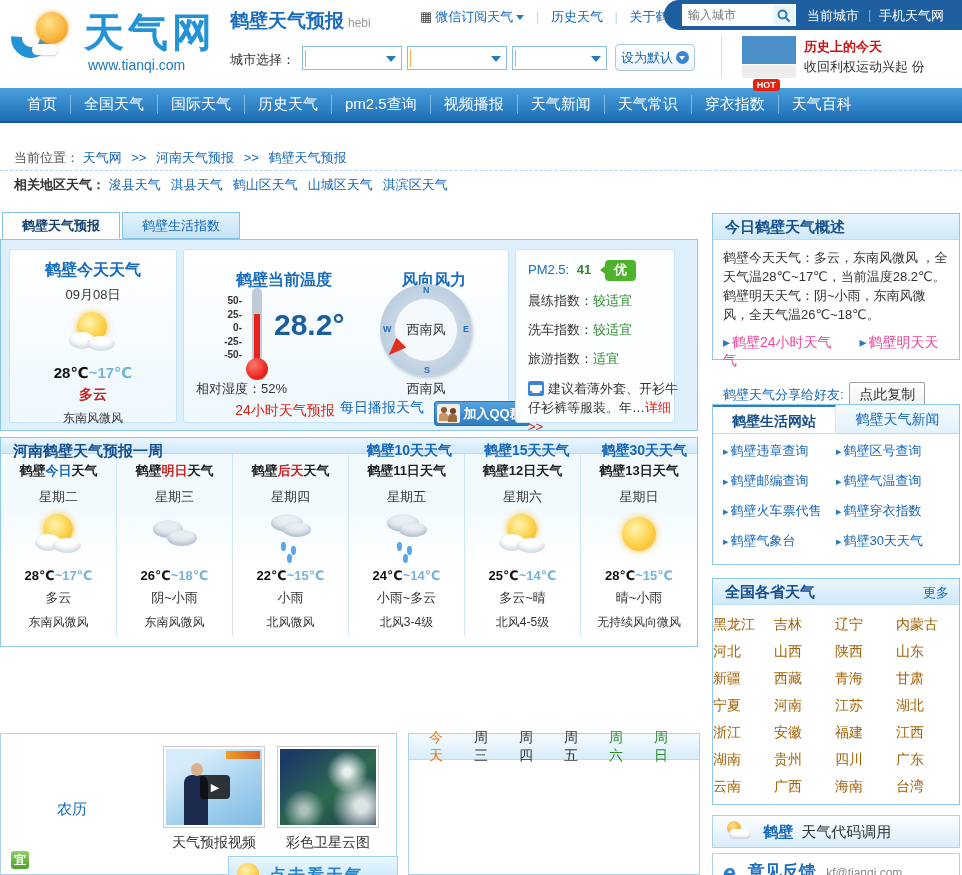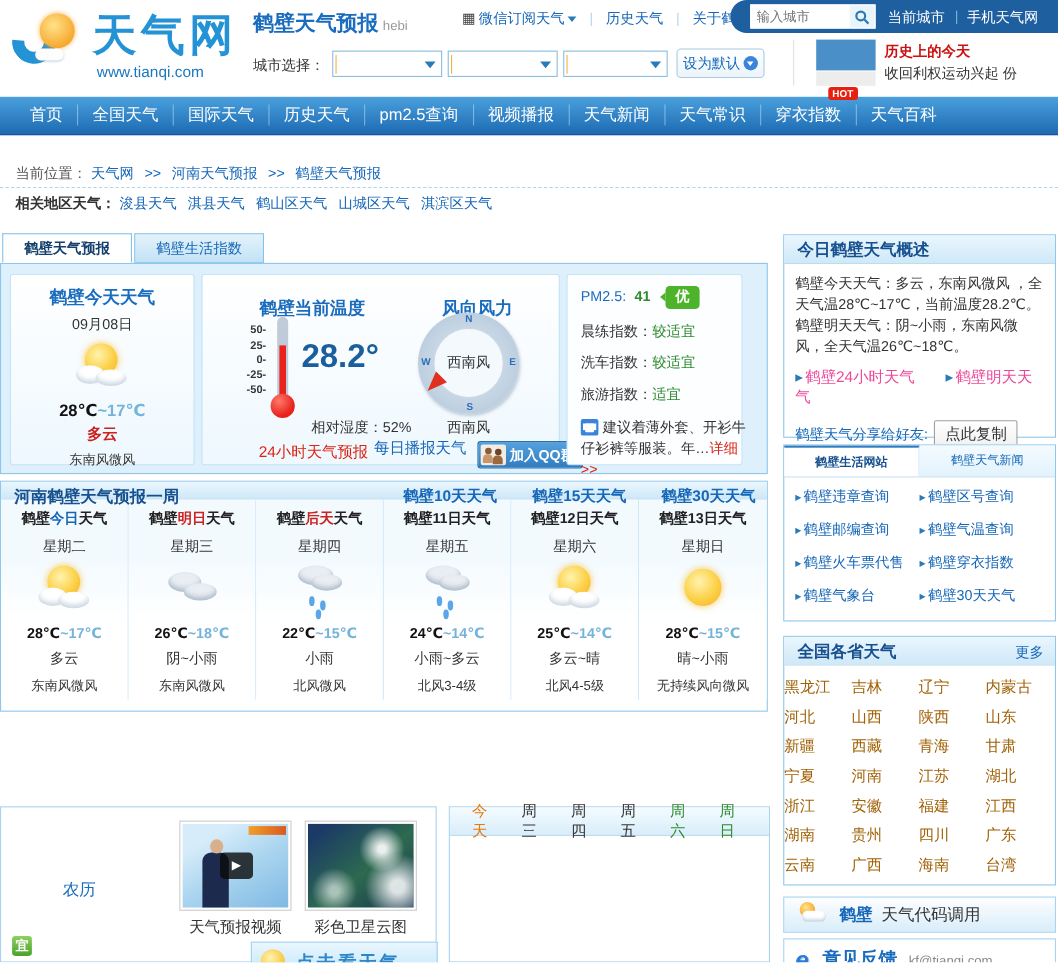--- a/index.html
+++ b/index.html
@@ -75,21 +75,21 @@
   .card1 .wind { font-size:12px; color:#333; margin-top:6px; }
   .card2 { left:182px; width:326px; }
   .c2-ttl-l { position:absolute; left:20px; top:10px; width:160px; text-align:center; }
   .c2-ttl-r { position:absolute; left:190px; top:10px; width:120px; text-align:center; }
   .thermo-scale { position:absolute; left:20px; top:44px; width:38px; text-align:right; font-size:10px; font-weight:bold; color:#333; line-height:13.5px; }
   .thermo { position:absolute; left:62px; top:38px; width:22px; height:96px; }
   .t-tube { position:absolute; left:6px; top:0; width:10px; height:76px; background:#bfcbd8; border-radius:5px 5px 0 0; }
   .t-merc { position:absolute; left:8px; top:26px; width:6px; height:52px; background:#e8221c; }
   .t-bulb { position:absolute; left:0; top:70px; width:22px; height:22px; border-radius:50%; background:radial-gradient(circle at 35% 30%, #ff7a6a, #e8221c 65%); }
   .t-value { position:absolute; left:90px; top:58px; font-size:30px; font-weight:bold; color:#1b5e9d; }
-  .humid { position:absolute; left:12px; top:130px; width:178px; text-align:right; font-size:13px; color:#333; }
+  .humid { position:absolute; left:12px; top:130px; width:178px; text-align:left; font-size:13px; color:#333; }
   .h24 { position:absolute; left:12px; top:152px; width:178px; text-align:center; font-size:14px; color:#dd2211; cursor:pointer; }
   .compass { position:absolute; left:196px; top:34px; width:92px; height:92px; border-radius:50%; background:radial-gradient(#dfe8f1,#aec4d8); box-shadow:1px 2px 3px rgba(60,90,120,.3); }
   .compass .in { position:absolute; left:14px; top:14px; width:64px; height:64px; border-radius:50%; background:#f4f9fd; border:1px solid #ccd9e5; text-align:center; line-height:62px; font-size:13px; color:#333; }
   .cpt { position:absolute; font-size:9px; font-weight:bold; color:#2a6db8; }
   .cpt.n { left:43px; top:1px; } .cpt.s { left:44px; bottom:1px; } .cpt.w { left:3px; top:40px; } .cpt.e { right:3px; top:40px; }
   .c-arrow { position:absolute; left:8px; top:56px; width:0; height:0; border-left:7px solid transparent; border-right:7px solid transparent; border-bottom:18px solid #e03020; transform:rotate(225deg); }
   .winddir { position:absolute; left:190px; top:130px; width:104px; text-align:center; font-size:13px; color:#333; }
   .qqrow { position:absolute; left:156px; top:149px; white-space:nowrap; }
   .dailylnk { font-size:14px; color:#1667b8; vertical-align:6px; cursor:pointer; }
   .qqbtn { display:inline-block; margin-left:6px; width:96px; height:25px; background:linear-gradient(#56a2de,#2f7cc0); border:1px solid #2a6fae; border-radius:3px; color:#fff; font-size:13px; font-weight:bold; cursor:pointer; position:relative; padding-left:28px; line-height:23px; }
@@ -161,31 +161,31 @@
   .bmbox { position:absolute; left:408px; top:733px; width:292px; height:142px; border:1px solid #a9d3ef; background:#fff; }
   .bm-hdr { height:26px; background:linear-gradient(#f4fbff,#d8edfa); border-bottom:1px solid #bcdcf0; display:flex; align-items:center; padding-left:20px; }
   .bm-tab { font-size:14px; color:#333; margin-right:23px; cursor:pointer; }
   .bm-tab.on { color:#e8780a; } .bm-tab.grn { color:#2e8b2e; }
 
   
   .sbox { position:absolute; left:712px; width:248px; border:1px solid #8fc7ec; background:#fff; }
   .s-hdr { height:26px; background:linear-gradient(#eaf6fe,#cfe8f8); border-bottom:1px solid #bcdcf0; position:relative; }
   .s-title { position:absolute; left:12px; top:4px; font-size:15px; font-weight:bold; color:#17508e; }
   .s-more { position:absolute; right:10px; top:5px; font-size:13px; color:#1667b8; cursor:pointer; }
-  .ov { top:213px; height:185px; }
+  .ov { top:213px; height:147px; }
   .ov-body { padding:8px 10px 0; font-size:13px; color:#333; line-height:19px; }
   .ov-links { padding:10px 10px 0; font-size:14px; }
   .ov-links span.arr { color:#2a7ab8; margin-right:2px; }
   .ov-lnk { color:#ec4899; cursor:pointer;text-align:center; }
   .ov-l2 { margin-left:24px; }
   .share { padding:12px 10px 0; font-size:13px; color:#1667b8; }
   .copybtn { display:inline-block; margin-left:2px; padding:3px 9px; font-size:14px; color:#333; background:linear-gradient(#fff,#f0f0f0); border:1px solid #a0a0a0; border-radius:2px; cursor:pointer; }
   .life { top:404px; height:161px; }
   .life-hdr { height:29px; display:flex; border-bottom:1px solid #bcdcf0; }
-  .life-tab { width:50%; text-align:center; line-height:28px; font-size:11px; cursor:pointer; }
+  .life-tab { width:50%; text-align:center; line-height:28px; font-size:14px; cursor:pointer; }
   .life-tab.on { font-weight:bold; color:#17508e; border-top:2px solid #2f7cc0; background:#fff; border-right:1px solid #cfe8f8; }
   .life-tab.off { color:#1667b8; background:linear-gradient(#f4fbff,#e2f2fc); }
   .life-grid { display:flex; flex-wrap:wrap; padding:8px 0 0 10px; }
   .life-item { width:113px; font-size:13px; color:#1667b8; margin-bottom:12px; cursor:pointer; white-space:nowrap; }
   .life-item::before { content:"▸"; color:#2a7ab8; margin-right:2px; font-size:11px; }
   .prov { top:578px; height:227px; }
   .prov-grid { display:flex; flex-wrap:wrap; padding-top:6px; }
   .prov-item { width:61px; text-align:left; font-size:14px; color:#a16207; line-height:27px; cursor:pointer; }
   .codebar { top:815px; height:33px; background:linear-gradient(#fefeff,#d8edfa); border:1px solid #a9d3ef; line-height:31px; padding-left:10px; font-size:15px; color:#333; }
   .codebar .cb-city { color:#1667b8; font-weight:bold; cursor:pointer; margin-right:4px; }

